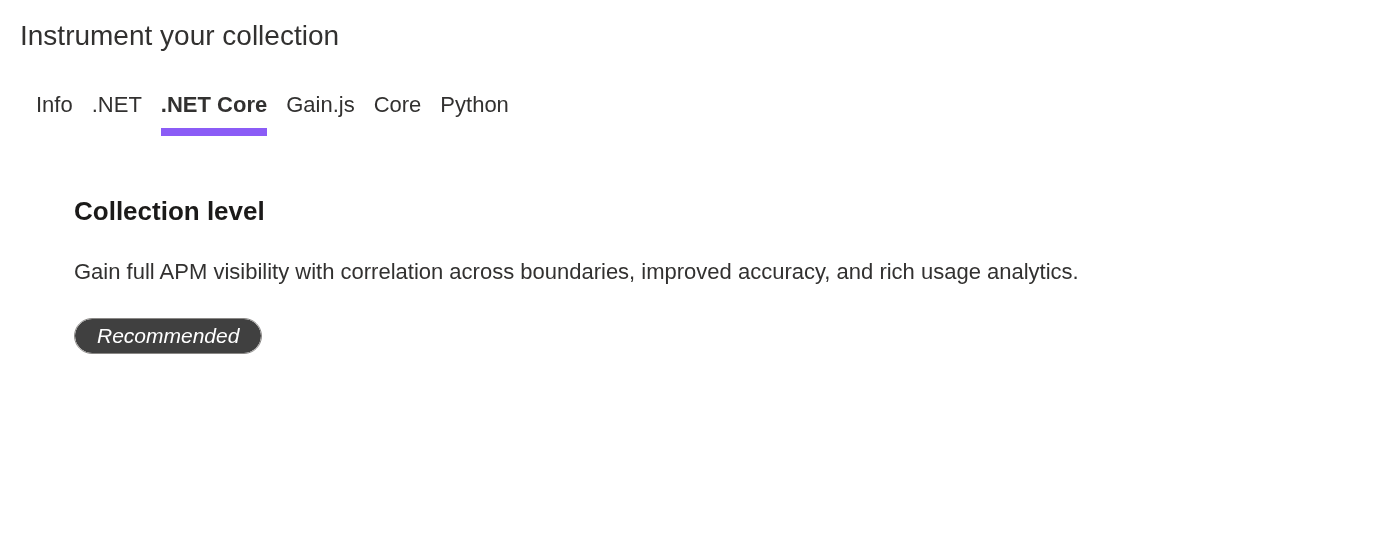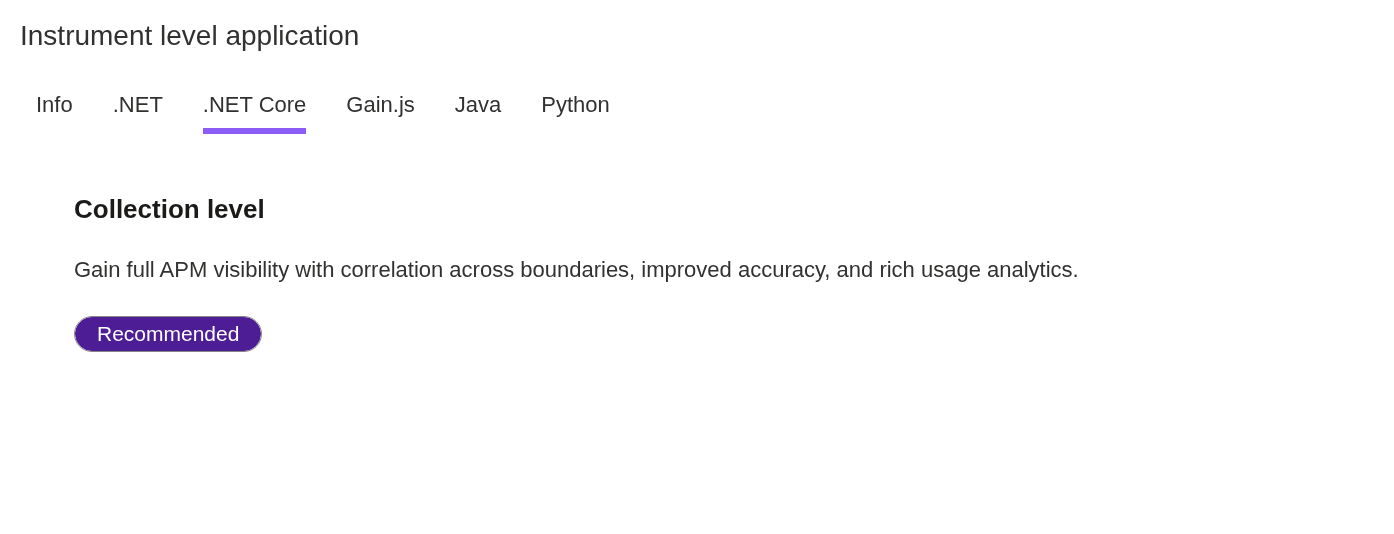--- a/index.html
+++ b/index.html
@@ -15,35 +15,35 @@
       width: 1394px;
     }
     .page-title {
       font-size: 28px;
       font-weight: 400;
       color: #323130;
       margin-bottom: 40px;
     }
     .tabs {
       display: flex;
-      gap: 40px;
+      gap: 19px;
       margin-bottom: 60px;
       padding-left: 16px;
     }
     .tab {
       font-size: 22px;
       color: #323130;
       cursor: pointer;
       padding-bottom: 10px;
       border-bottom: 3px solid transparent;
       font-weight: 400;
     }
     .tab.active {
-      font-weight: 400;
-      border-bottom: 6px solid #8b5cf6;
+      font-weight: 700;
+      border-bottom: 8px solid #8b5cf6;
     }
     .content {
       padding-left: 54px;
     }
     .section-heading {
       font-size: 26px;
       font-weight: 700;
       color: #1b1a19;
       margin-bottom: 30px;
     }
@@ -81,36 +81,37 @@
     .toggle-option {
       font-size: 21px;
       padding: 5px 22px;
       cursor: pointer;
       background: transparent;
       border: none;
       color: #5c2d91;
       font-family: inherit;
     }
     .toggle-option.selected {
-      background: #4c1d95;
+      background: #404040;
       color: #ffffff;
       border-radius: 999px;
+      font-style: italic;
     }
   </style>
 </head>
 <body>
 
-<h1 class="page-title">Instrument level application</h1>
+<h1 class="page-title">Instrument your collection</h1>
 
 <div class="tabs">
   <div class="tab">Info</div>
   <div class="tab">.NET</div>
   <div class="tab active">.NET Core</div>
   <div class="tab">Gain.js</div>
-  <div class="tab">Java</div>
+  <div class="tab">Core</div>
   <div class="tab">Python</div>
 </div>
 
 <div class="content">
   <h2 class="section-heading">Collection level</h2>
   <p class="section-description">Gain full APM visibility with correlation across boundaries, improved accuracy, and rich usage analytics.</p>
   <div>
     <div class="toggle-group">
       <button class="toggle-option selected">Recommended</button>
     </div>

